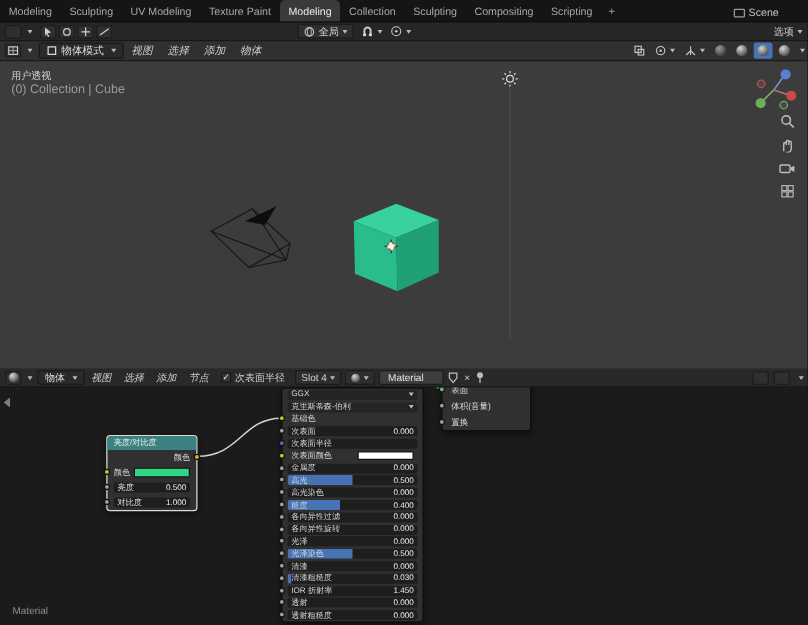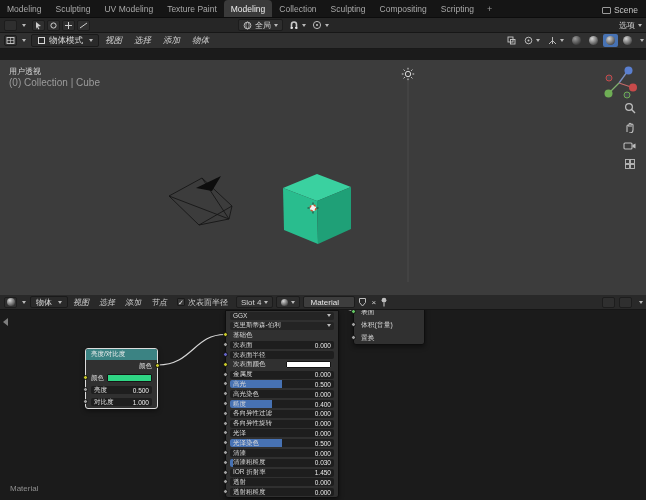--- a/index.html
+++ b/index.html
@@ -10,21 +10,21 @@
     -webkit-font-smoothing:antialiased;
   }
   .band { position:absolute; left:0; right:0; }
 
   
   #topbar { top:0; height:18px; background:#151515; display:flex; align-items:flex-end; border-bottom:1px solid #0c0c0c; }
   .tab { font-size:8.5px; color:#a8a8a8; padding:3px 7px; height:17px; display:flex; align-items:center; white-space:nowrap; cursor:default; }
   .tab.active { background:#3a3a3a; color:#ededed; border-radius:4px 4px 0 0; }
   .tab-add { font-size:9px; color:#9a9a9a; padding:3px 6px; }
   #topbar .spacer { flex:1; }
-  .scene-chip { display:flex; align-items:center; gap:3px; padding:0 8px 2px 0; font-size:8.5px; color:#c4c4c4; }
+  .scene-chip { display:flex; align-items:center; gap:3px; padding:0 23px 2px 0; font-size:8.5px; color:#c4c4c4; }
   .mini-icon { width:9px; height:7px; border:1px solid #9a9a9a; border-radius:1px; display:inline-block; }
 
   
   #toolbar { top:18px; height:15px; background:#262626; border-bottom:1px solid #171717; display:flex; align-items:center; padding:0 4px;font-family:Liberation Serif, serif; }
   .icon-btn { width:13px; height:11px; background:#2f2f2f; border:1px solid #1d1d1d; border-radius:2px; margin-right:2px; position:relative; }
   .chev { width:0; height:0; border-left:2.5px solid transparent; border-right:2.5px solid transparent; border-top:3px solid #b9b9b9; display:inline-block; margin-left:3px; }
   .tb-center { position:absolute; left:238px; display:flex; align-items:center; gap:6px; }
   .drop { display:flex; align-items:center; font-size:8px; color:#d2d2d2; background:#2e2e2e; border:1px solid #1c1c1c; border-radius:2px; padding:1px 4px; height:12px; white-space:nowrap; }
   .tb-right { position:absolute; right:4px; display:flex; align-items:center; }
   svg.ico { display:block; }
@@ -32,21 +32,21 @@
   
   #vp-header { top:33px; height:16px; background:#303030; border-bottom:1px solid #191919; display:flex; align-items:center; padding:0 4px; font-size:8.5px; }
   .mode-chip { display:flex; align-items:center; gap:3px; background:#2a2a2a; border:1px solid #1a1a1a; border-radius:2px; padding:1px 5px; height:13px; color:#dedede; white-space:nowrap; }
   .menu-item { padding:0 6px; color:#cfcfcf; white-space:nowrap;font-style:italic; }
   .vp-right { position:absolute; right:2px; display:flex; align-items:center; gap:2px; }
   .sphere { width:9px; height:9px; border-radius:50%; background:radial-gradient(circle at 35% 30%, #d6d6d6, #4c4c4c 75%); display:inline-block; }
   .shade-btn { padding:2px 3px; border-radius:2px; display:flex; align-items:center; }
   .shade-btn.active { background:#4772b3; }
 
   
-  #viewport { top:60px; height:246px; background:#3c3c3c; overflow:hidden; }
+  #viewport { top:49px; height:246px; background:#3c3c3c; overflow:hidden; }
   .vp-overlay { position:absolute; left:9px; top:6px; font-size:8px; color:#d2d2d2; line-height:11px; }
   .vp-overlay .sub { color:#9b9b9b; font-size:10px; }
   .vp-svg { position:absolute; left:0; top:0; }
   .gizmo { position:absolute; right:8px; top:4px; }
   .nav-icons { position:absolute; right:10px; top:42px; display:flex; flex-direction:column; gap:7px; align-items:center; }
 
   
   #shader-header { top:295px; height:15px; background:#292929; border-bottom:1px solid #161616; display:flex; align-items:center; padding:0 4px; font-size:8px; }
   #shader-header .menu-item { font-size:8px; padding:0 5px; }
   .checkbox { width:8px; height:8px; background:#383838; border:1px solid #1a1a1a; border-radius:1px; color:#e8e8e8; font-size:7px; line-height:7px; text-align:center; margin:0 3px 0 5px; }

